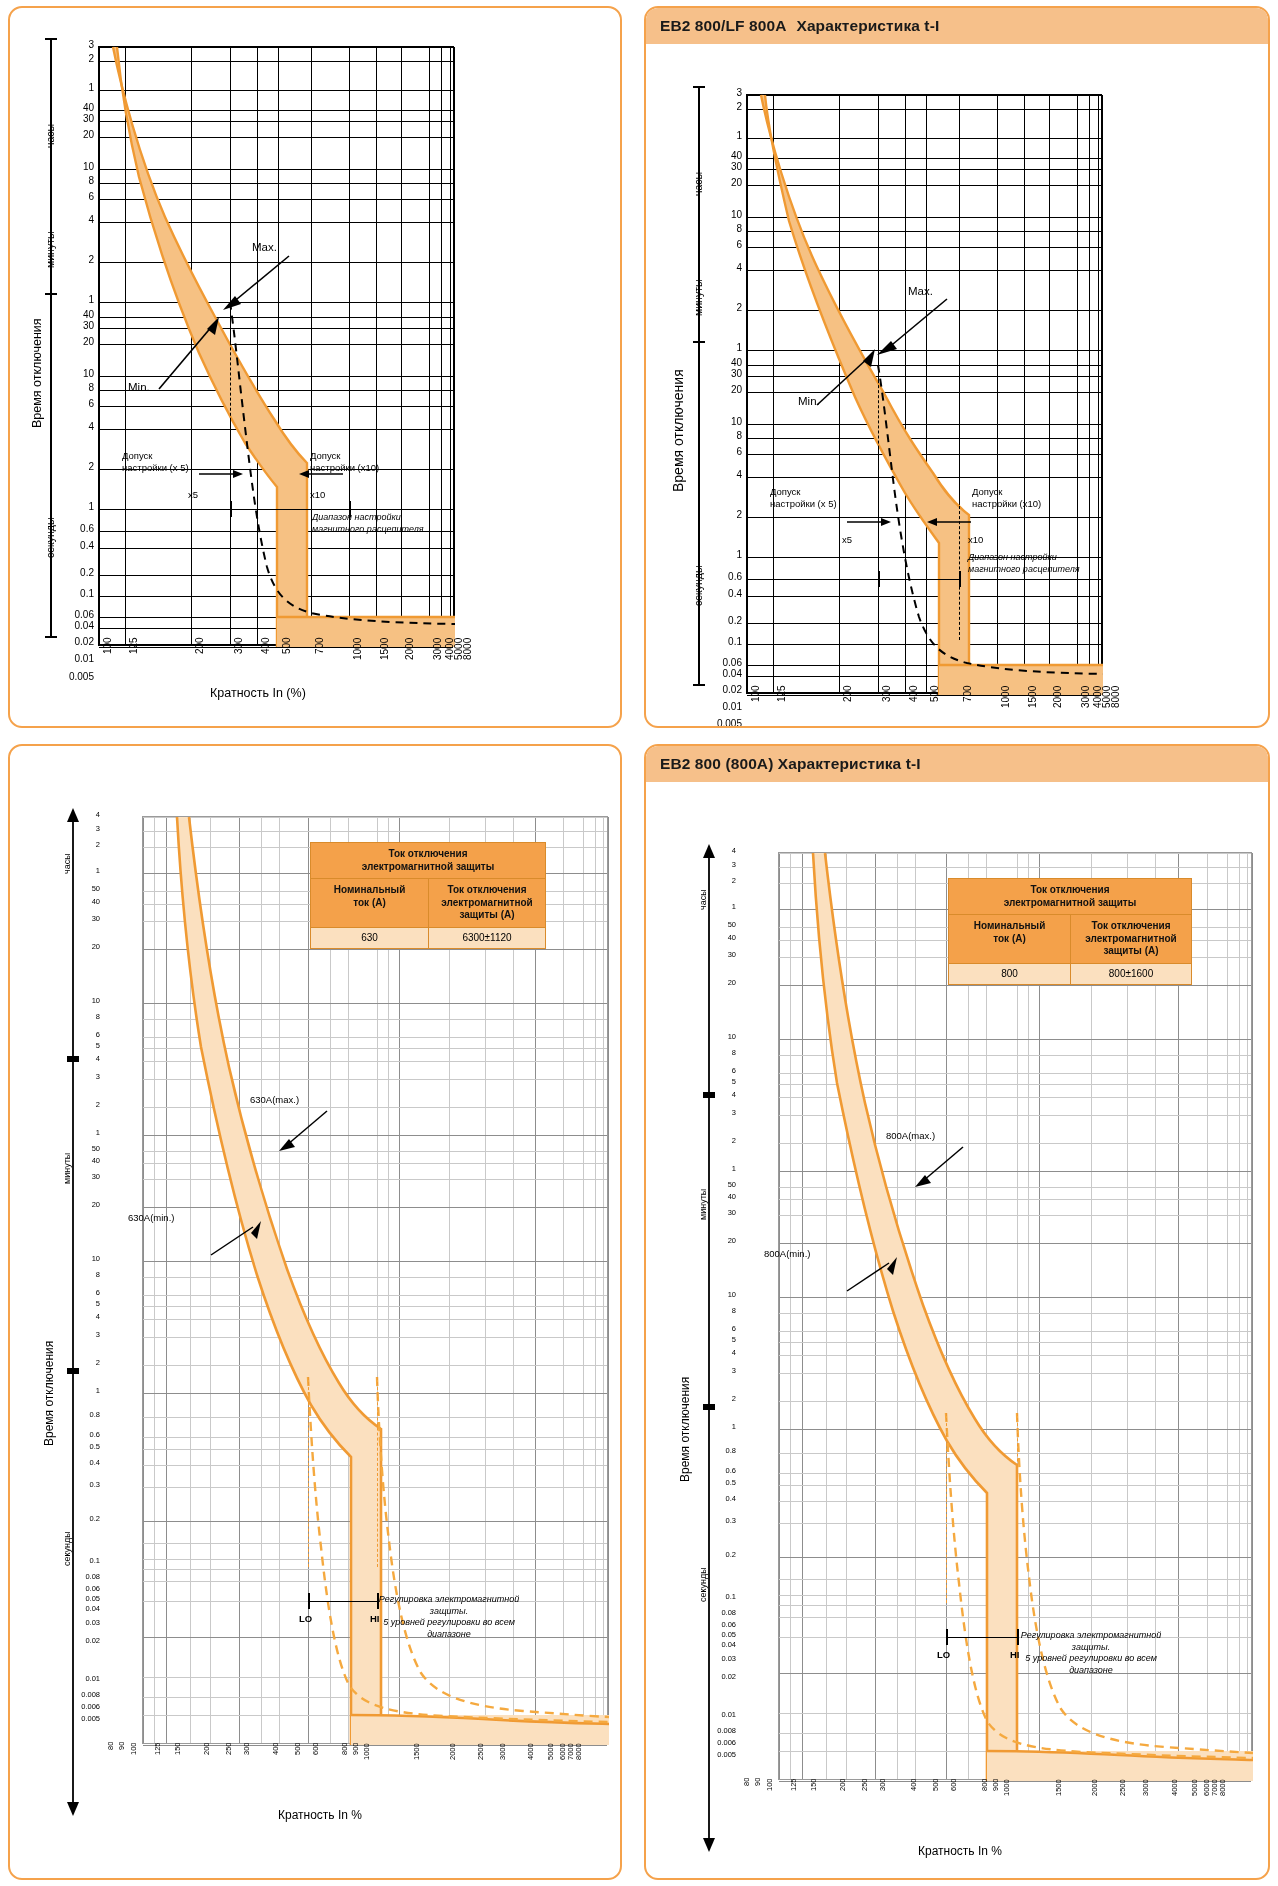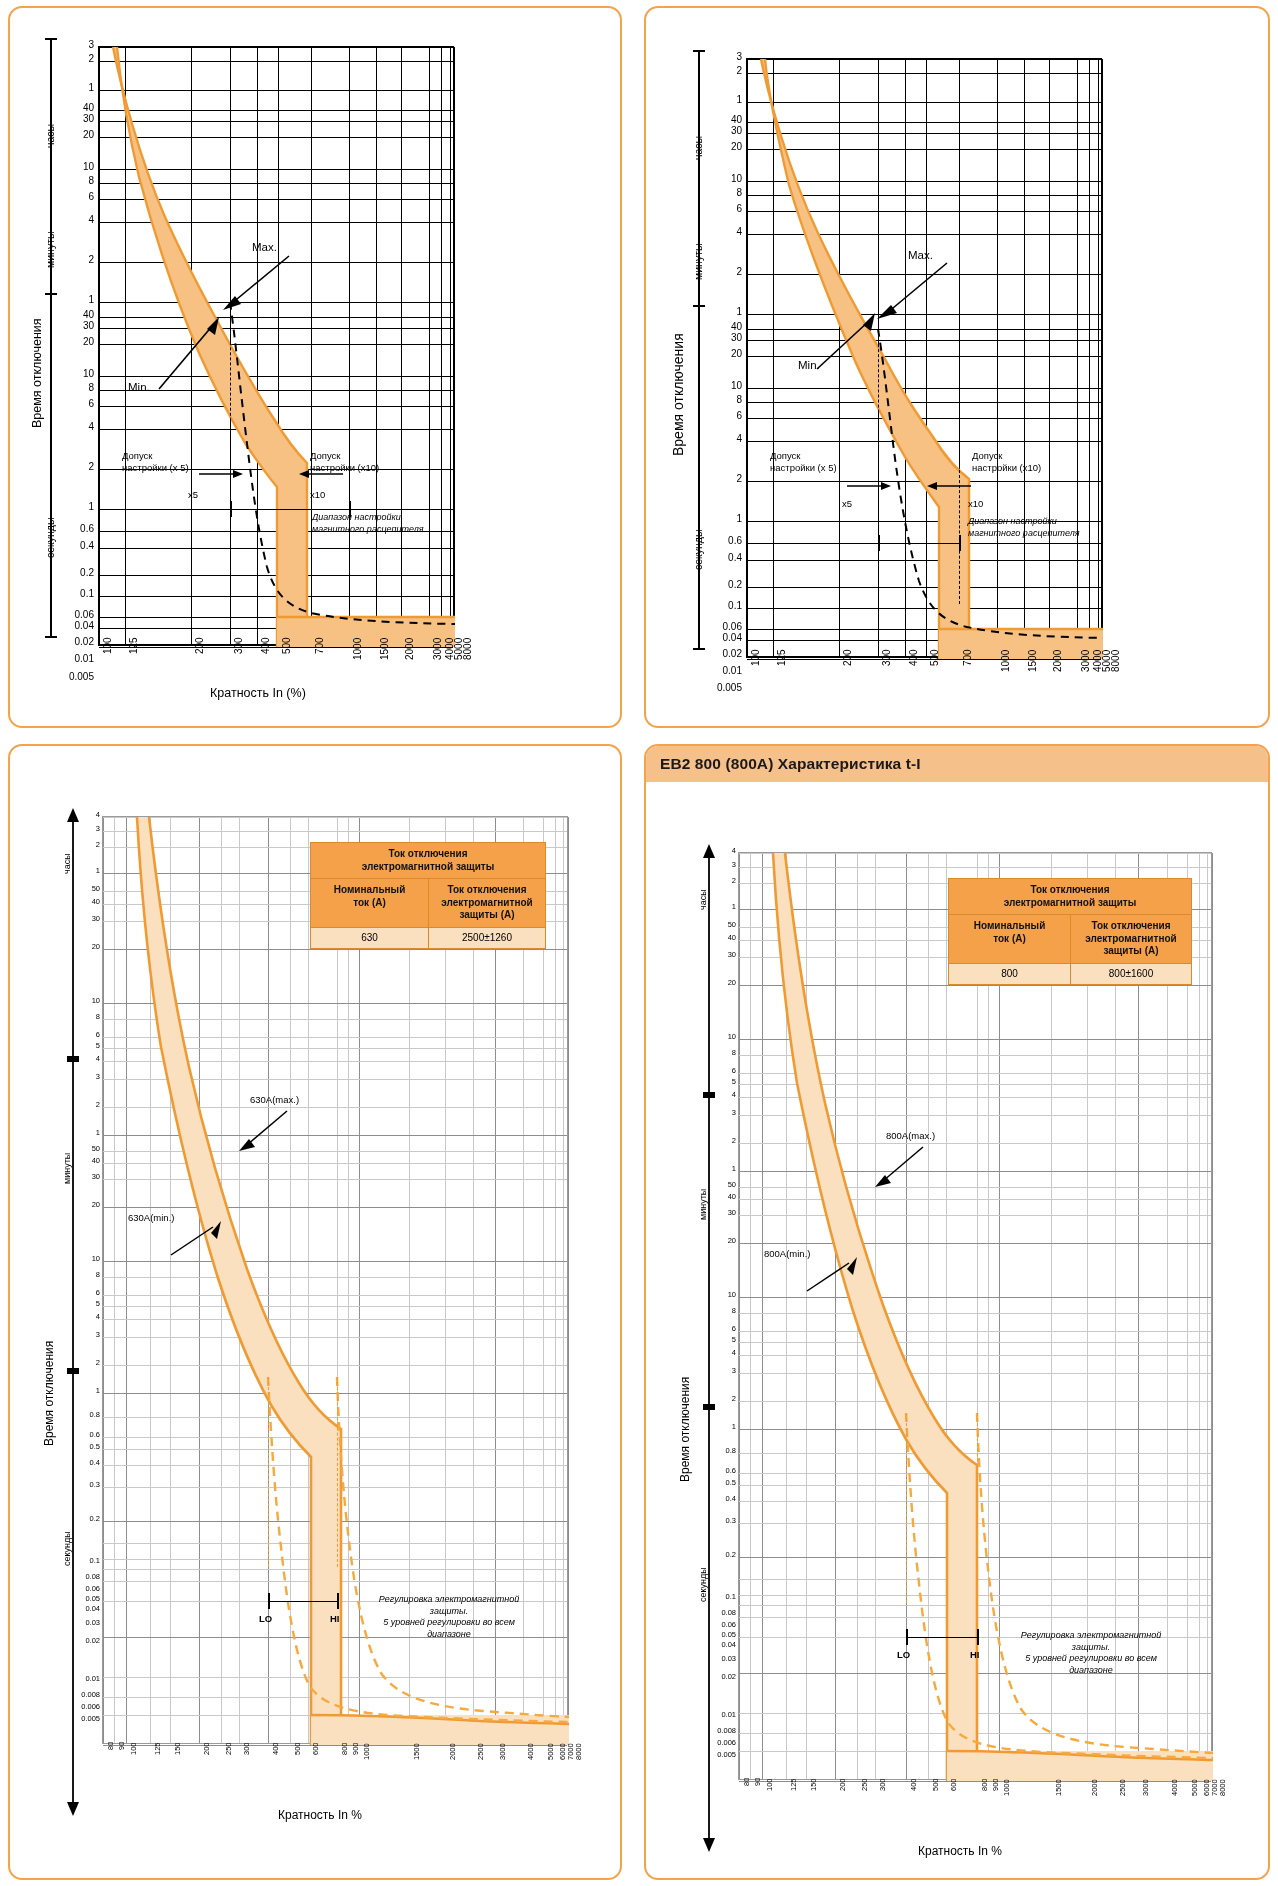--- a/index.html
+++ b/index.html
@@ -26,21 +26,21 @@
 
   
   #p1{left:8px;top:6px;width:614px;height:722px;}
   #p2{left:644px;top:6px;width:626px;height:722px;}
   #p3{left:8px;top:744px;width:614px;height:1136px;}
   #p4{left:644px;top:744px;width:626px;height:1136px;}
 
   
   .chart{position:absolute;}
   .plot{position:absolute;border:1.6px solid #000;box-sizing:border-box;background:#fff;}
-  .plot.soft{border:1px solid #9a9a9a;}
+  .plot.soft{border:1px solid #9a9a9a;margin-left:40px;}
   .gl{position:absolute;background:#000;}
   .gl.v{width:1px;top:0;bottom:0;}
   .gl.h{height:1px;left:0;right:0;}
   .gl.soft{background:#c9c9c9;}
   .gl.med{background:#8d8d8d;}
   .gl.dark{background:#000;}
   .curve{position:absolute;overflow:visible;}
   .curve svg{display:block;overflow:visible;}
 
   
@@ -247,20 +247,23 @@
         <div class="ann small" style="left:112px;top:442px;">Допуск<br>настройки (х 5)</div>
         <div class="ann small" style="left:300px;top:442px;">Допуск<br>настройки (х10)</div>
         <div class="ann small" style="left:178px;top:481px;">x5</div>
         <div class="ann small" style="left:300px;top:481px;">x10</div>
         <div class="ann it" style="left:302px;top:504px;">Диапазон настройки<br>магнитного расцепителя</div>
       </div>
     </div>
   </div>
 
   <div class="panel" id="p2">
+    <div class="panel-head">
+      <span>EB2 800/LF 800A</span><span class="sp"></span><span>Характеристика t-I</span>
+    </div>
     <div class="panel-body">
 
       <div class="chart" style="left:0;top:0;width:626px;height:684px;">
 
         <div class="bracket" style="left:52px;top:42px;height:600px;">
           <div class="cap" style="top:0;"></div>
           <div class="cap" style="top:255px;"></div>
           <div class="cap" style="bottom:0;"></div>
         </div>
         <div class="vsmall" style="left:46px;top:152px;">часы</div>
@@ -636,21 +639,21 @@
         <div class="ann it c" style="left:344px;top:848px;width:190px;">Регулировка электромагнитной<br>защиты.<br>5 уровней регулировки во всем<br>диапазоне</div>
 
         <div class="tbl" style="left:300px;top:96px;width:236px;">
           <div class="th">Ток отключения<br>электромагнитной защиты</div>
           <div class="row">
             <div class="cell th" style="width:50%;">Номинальный<br>ток (A)</div>
             <div class="cell th sep" style="width:50%;">Ток отключения<br>электромагнитной<br>защиты (A)</div>
           </div>
           <div class="row">
             <div class="cell val" style="width:50%;text-align:center;">630</div>
-            <div class="cell val sep" style="width:50%;">2500±1260</div>
+            <div class="cell val sep" style="width:50%;">6300±1120</div>
           </div>
         </div>
       </div>
     </div>
   </div>
 
   <div class="panel" id="p4">
     <div class="panel-head">
       <span>EB2 800 (800A) Характеристика t-I</span>
     </div>

